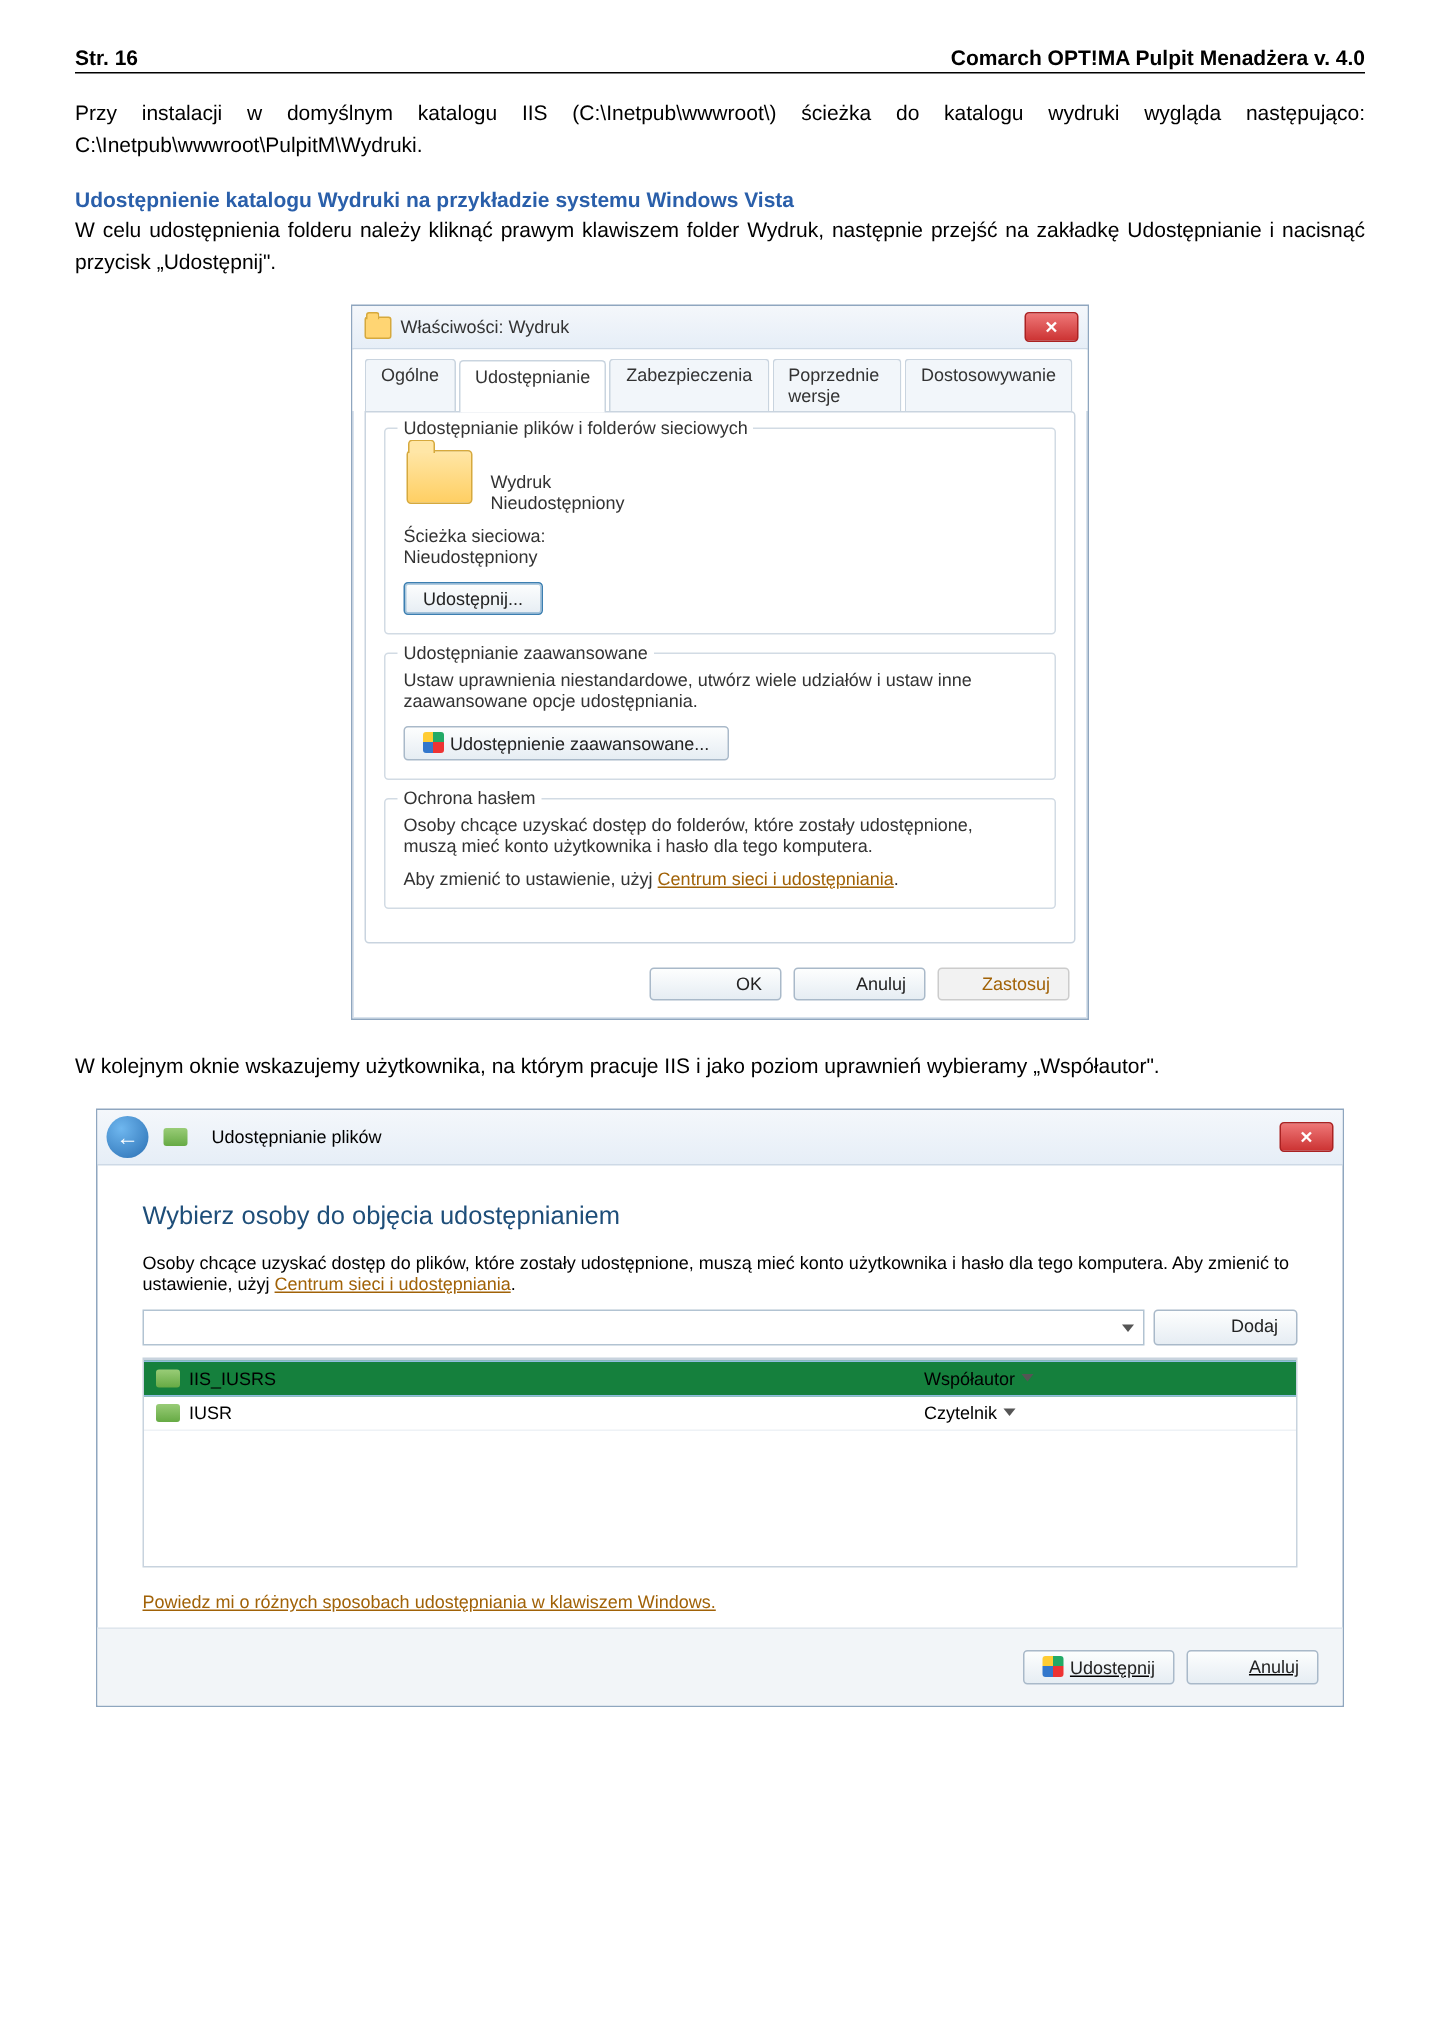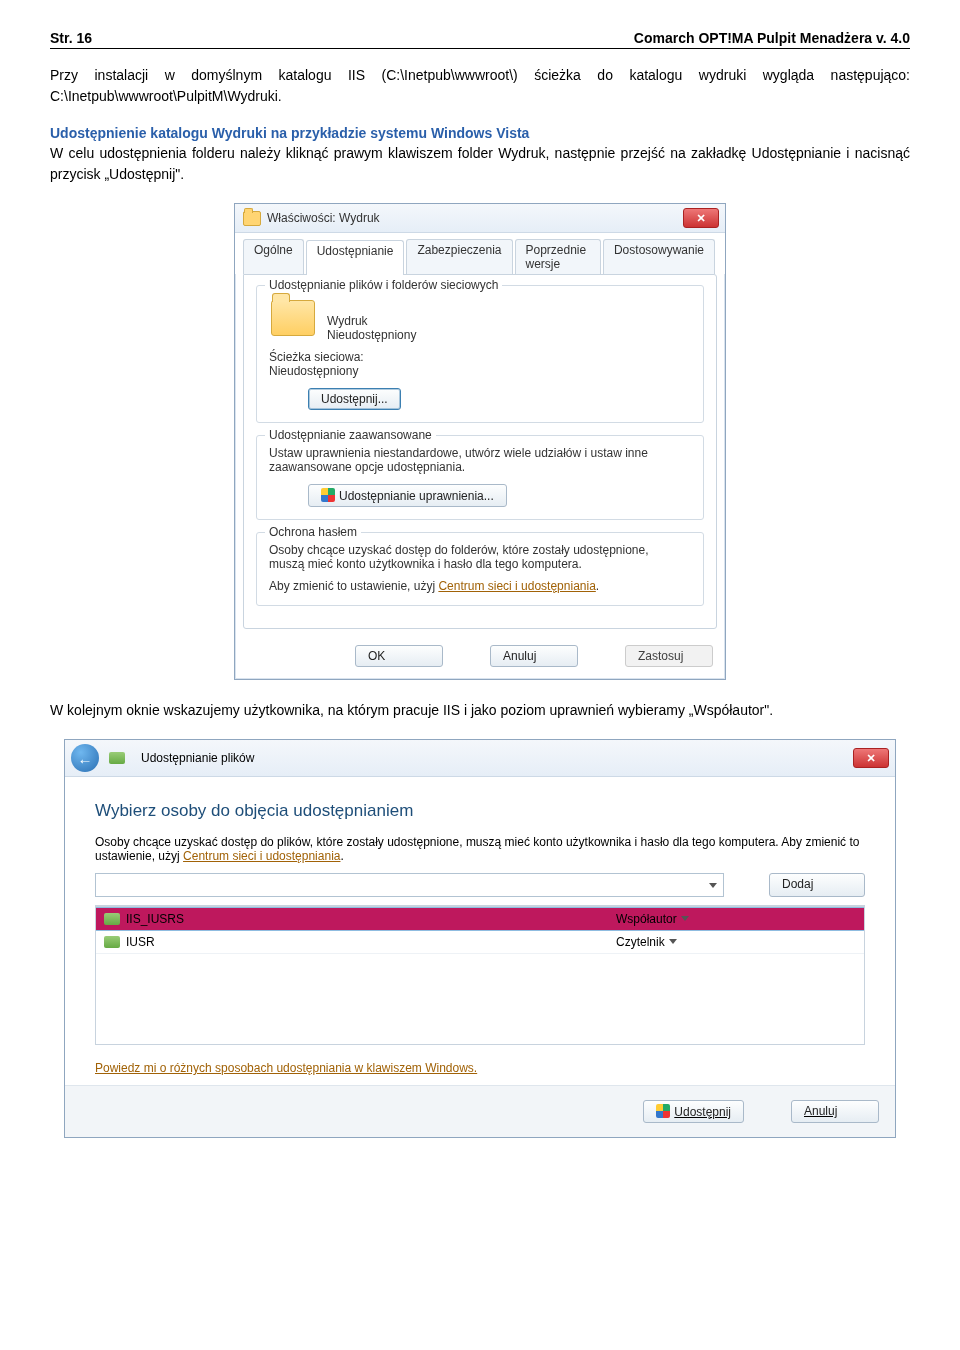--- a/index.html
+++ b/index.html
@@ -147,43 +147,42 @@
   .share-row{display:flex;gap:12px;align-items:flex-end;}
   .btn {
     display:inline-block;
     padding: 3px 12px;
     border: 1px solid #a9b9c9;
     border-radius: 3px;
     background: linear-gradient(#fdfefe,#e6edf3);
     font-size: 12px;
     color: #222;
     cursor: pointer;
-    text-align:left;
-    margin-left:39px;
+    text-align:right;
   }
   .btn.highlight{
     border-color:#3c7fb1;
     box-shadow:0 0 0 1px rgba(60,127,177,.4) inset;
   }
   .link {
     color: #a16207;
     text-decoration: underline;
     cursor: pointer;
   }
   .shield-ico{
     width:14px;height:14px;display:inline-block;
     background:conic-gradient(#2a6 0 25%,#e33 0 50%,#37c 0 75%,#fc3 0 100%);
     border-radius:2px;vertical-align:-2px;margin-right:4px;
   }
   .dlg-buttons {
     display:flex; justify-content:flex-end; gap:8px;
     padding: 8px 12px 12px 0;
   }
   .btn.disabled{
-    color:#404040;background:#f2f2f2;border-color:#ccc;cursor:default;
+    color:#a16207;background:#f2f2f2;border-color:#ccc;cursor:default;
   }
   
   .dlg2 {
     border: 1px solid #8fa6bf;
     width: 830px;
     margin: 6px auto 20px auto;
     background: #fff;
     font-family: "Segoe UI", Tahoma, sans-serif;
     font-size: 12px;
   }
@@ -222,21 +221,21 @@
   }
   .grid-head{
     background:linear-gradient(#f6f9fc,#e8eef5);
     border-bottom:1px solid #c8d3de;font-size:12px;
   }
   .grid-head > div{padding:4px 8px;border-right:1px solid #dbe3eb;}
   .grid-row > div{padding:4px 8px;}
   .col1{flex:1;}
   .col2{width:240px;}
   .grid-row{border-bottom:1px solid #eef2f6;}
-  .grid-row.sel{background:#be185d;border:1px solid #8fbce0;border-left:none;border-right:none;}
+  .grid-row.sel{background:#15803d;border:1px solid #8fbce0;border-left:none;border-right:none;}
   .person-ico{
     width:14px;height:14px;display:inline-block;border-radius:50%;
     background:radial-gradient(circle at 50% 35%,#fc9,#c96 60%,#c96);
     vertical-align:-2px;margin-right:6px;
   }
   .grp-ico{
     width:16px;height:12px;display:inline-block;
     background:linear-gradient(#9c7,#6a4);border-radius:2px;
     vertical-align:-2px;margin-right:6px;
   }
@@ -295,21 +294,21 @@
         <div style="margin-top:10px">
           <span class="btn highlight">Udostępnij...</span>
         </div>
       </div>
 
       <div class="groupbox">
         <span class="legend">Udostępnianie zaawansowane</span>
         <div>Ustaw uprawnienia niestandardowe, utwórz wiele udziałów i ustaw inne zaawansowane opcje udostępniania.</div>
         <div style="margin-top:10px">
           <span class="btn">
-            <span class="shield-ico"></span><span>Udostępnianie uprawnienia...</span>
+            <span class="shield-ico"></span><span>Udostępnienie zaawansowane...</span>
           </span>
         </div>
       </div>
 
       <div class="groupbox">
         <span class="legend">Ochrona hasłem</span>
         <div>Osoby chcące uzyskać dostęp do folderów, które zostały udostępnione, muszą mieć konto użytkownika i hasło dla tego komputera.</div>
         <div style="margin-top:8px">
           <span>Aby zmienić to ustawienie, użyj </span><span class="link">Centrum sieci i udostępniania</span><span>.</span>
         </div>

